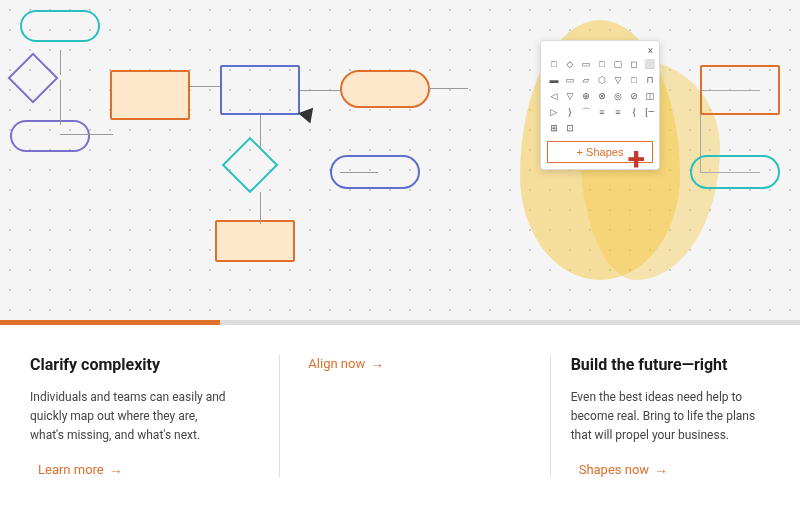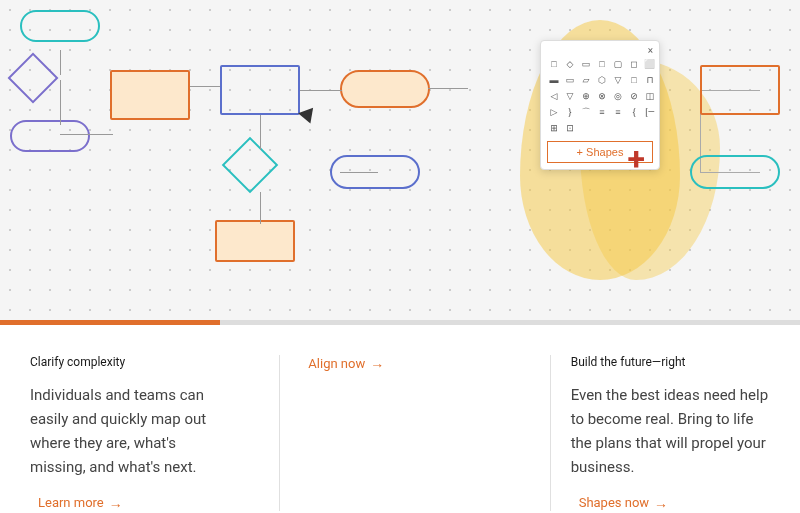--- a/index.html
+++ b/index.html
@@ -272,28 +272,28 @@
     }
 
     .col-divider {
       width: 1px;
       background: #e0e0e0;
       margin: 0 20px;
       align-self: stretch;
     }
 
     .col-title {
-      font-size: 12px;
-      font-weight: 400;
+      font-size: 16px;
+      font-weight: 700;
       color: #1a1a1a;
       margin-bottom: 12px;
       line-height: 1.3;
     }
     .col-body {
-      font-size: 15px;
+      font-size: 12px;
       color: #444;
       line-height: 1.6;
       margin-bottom: 16px;
     }
     .col-link {
       font-size: 13px;
       color: #e06f2c;
       text-decoration: none;
       display: flex;
       align-items: center;

